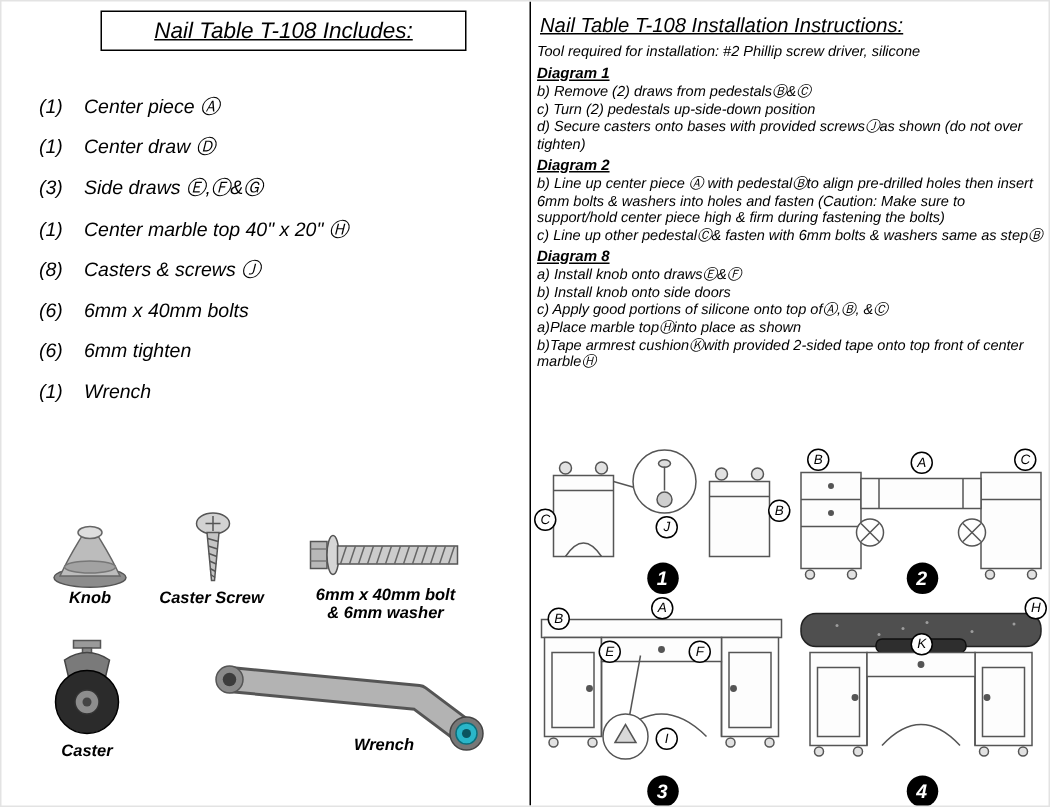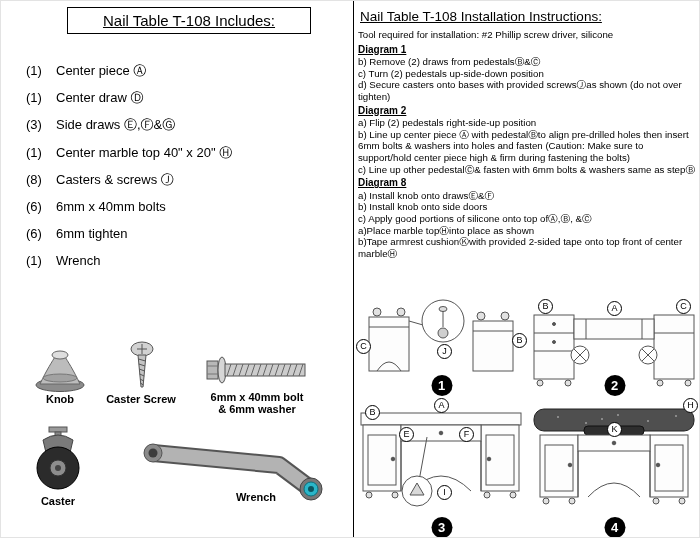--- a/index.html
+++ b/index.html
@@ -1,17 +1,17 @@
 <!DOCTYPE html>
 <html><head>
 <meta charset="utf-8">
 <style>
   html,body{margin:0;padding:0;}
   body{width:700px;height:538px;font-family:"Liberation Sans",sans-serif;background:#fff;color:#000;}
-  .page{position:relative;width:700px;height:538px;overflow:hidden;background:#fff;border:1px solid #e3e3e3;box-sizing:border-box;}
+  .page{position:relative;width:700px;height:538px;overflow:hidden;background:#fff;border:1px solid #e3e3e3;box-sizing:border-box;font-style:italic;}
   .divider{position:absolute;left:352px;top:0;width:1px;height:100%;background:#000;}
 
   
   .title-box{position:absolute;left:66px;top:6px;width:242px;border:1.5px solid #000;text-align:center;padding:4px 0;font-size:15px;}
   .title-box span{text-decoration:underline;}
   .items{position:absolute;left:13px;top:44px;margin:12px;padding:0;list-style:none;font-size:13px;}
   .items li{height:27.2px;line-height:27.2px;white-space:nowrap;}
   .items .qty{display:inline-block;width:30px;}
   .fig{position:absolute;}
   .cap{position:absolute;font-size:11px;font-weight:bold;text-align:center;}
@@ -115,21 +115,20 @@
 
     <div class="section">
       <div class="sec-head">Diagram 1</div>
       <div class="sec-line">b) Remove (2) draws from pedestalsⒷ&amp;Ⓒ</div>
       <div class="sec-line">c) Turn (2) pedestals up-side-down position</div>
       <div class="sec-line">d) Secure casters onto bases with provided screwsⒿas shown (do not over tighten)</div>
     </div>
 
     <div class="section">
       <div class="sec-head">Diagram 2</div>
-      <div class="sec-line">a) Flip (2) pedestals right-side-up position</div>
       <div class="sec-line">b) Line up center piece Ⓐ with pedestalⒷto align pre-drilled holes then insert 6mm bolts &amp; washers into holes and fasten (Caution: Make sure to support/hold center piece high &amp; firm during fastening the bolts)</div>
       <div class="sec-line">c) Line up other pedestalⒸ&amp; fasten with 6mm bolts &amp; washers same as stepⒷ</div>
     </div>
 
     <div class="section">
       <div class="sec-head">Diagram 8</div>
       <div class="sec-line">a) Install knob onto drawsⒺ&amp;Ⓕ</div>
       <div class="sec-line">b) Install knob onto side doors</div>
       <div class="sec-line">c) Apply good portions of silicone onto top ofⒶ,Ⓑ, &amp;Ⓒ</div>
     </div>

